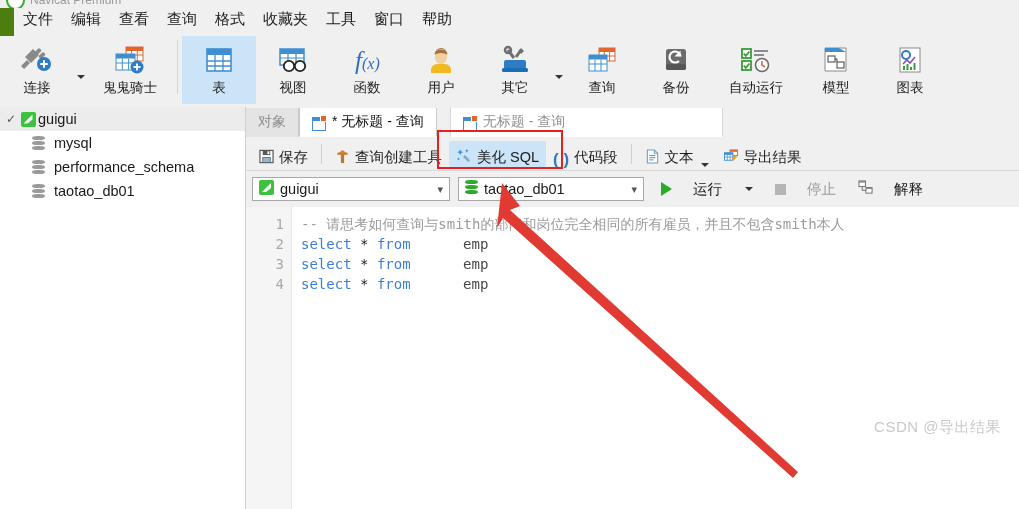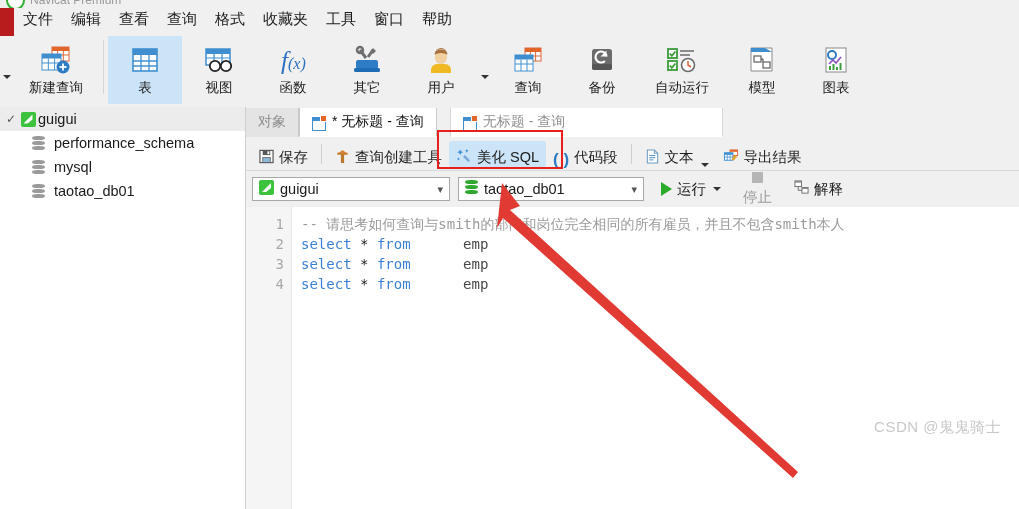--- a/index.html
+++ b/index.html
@@ -5,21 +5,21 @@
   html, body {
     margin: 0; padding: 0;
     width: 1019px; height: 509px;
     overflow: hidden;
     background: #ffffff;
     font-family: "Liberation Sans", "DejaVu Sans", sans-serif;
   }
   #app {
     position: relative;
     width: 1019px; height: 453px;
-    background: #b91c1c;
+    background: #4d7c0f;
   }
 
   
   .titlebar {
     position: absolute; left: 0; top: 0; width: 1019px; height: 8px;
     background: #f0f0f0; overflow: hidden;
   }
   .titlebar .tb-logo {
     position: absolute; left: 6px; top: -9px; width: 15px; height: 15px;
     border-radius: 50%; border: 2px solid #35b035; background: #ffffff;
@@ -190,25 +190,25 @@
   .cb-chev { color: #555; font-size: 11px; }
   .ico-db-green { width: 13px; height: 15px; position: relative; display: inline-block; }
   .ico-db-green i {
     position: absolute; left: 0; width: 13px; height: 4px; background: #2fa82f;
     border-radius: 50% / 60%;
   }
   .ico-db-green i:nth-child(1) { top: 0px; }
   .ico-db-green i:nth-child(2) { top: 5px; }
   .ico-db-green i:nth-child(3) { top: 10px; }
   .runbtn {
-    display: flex; align-items: center; gap: 5px; margin-left: 12px;
+    display: flex; align-items: center; gap: 21px; margin-left: 12px;
     font-size: 14.5px; color: #1c1c1c; cursor: default; padding: 3px 5px; border-radius: 2px;
     white-space: nowrap;
   }
-  .runbtn.disabled { color: #9b9b9b; flex-direction: column; }
+  .runbtn.disabled { color: #9b9b9b; }
   .tri-run {
     width: 0; height: 0; border-top: 7px solid transparent; border-bottom: 7px solid transparent;
     border-left: 11px solid #2aab2a;
   }
   .sq-stop { width: 11px; height: 11px; background: #b5b5b5; }
 
   
   .editor {
     position: absolute; left: 0; top: 100px; width: 773px; height: 302px;
     background: #ffffff; display: flex;
@@ -268,20 +268,36 @@
     <div class="menu-item">查询</div>
     <div class="menu-item">格式</div>
     <div class="menu-item">收藏夹</div>
     <div class="menu-item">工具</div>
     <div class="menu-item">窗口</div>
     <div class="menu-item">帮助</div>
   </div>
 
   <div class="ribbon">
 
+    <div class="rb-btn">
+      <div class="rb-icon">
+        <svg width="38" height="32" viewBox="0 0 38 32">
+          <g fill="#8a8a8a">
+            <path d="M7 13 L15 5 L21 11 L13 19 Z"></path>
+            <rect x="18" y="4" width="4" height="7" rx="1.5" transform="rotate(45 20 7.5)"></rect>
+            <rect x="22" y="8" width="4" height="7" rx="1.5" transform="rotate(45 24 11.5)"></rect>
+            <path d="M3 22 L9 16 L12 19 L6 25 Z"></path>
+          </g>
+          <circle cx="26" cy="20" r="7" fill="#2d7cc4"></circle>
+          <rect x="22.2" y="19" width="7.6" height="2" fill="#fff"></rect>
+          <rect x="25" y="16.2" width="2" height="7.6" fill="#fff"></rect>
+        </svg>
+      </div>
+      <div class="rb-label">连接</div>
+    </div>
     <div class="rb-caret">
         <span class="caret-dn"></span>
       </div>
 
     <div class="rb-btn wide">
       <div class="rb-icon">
         <svg width="40" height="32" viewBox="0 0 40 32">
           <rect x="16" y="3" width="17" height="14" fill="#fff" stroke="#d9663a"></rect>
           <rect x="16" y="3" width="17" height="4" fill="#e2662c"></rect>
           <g stroke="#d9663a" stroke-width="1">
@@ -290,21 +306,21 @@
           <rect x="6" y="10" width="19" height="16" fill="#fff" stroke="#3f8fd0"></rect>
           <rect x="6" y="10" width="19" height="4.5" fill="#3f8fd0"></rect>
           <g stroke="#3f8fd0" stroke-width="1">
               <path d="M6 19 H25 M12.3 14.5 V26 M18.6 14.5 V26"></path>
             </g>
           <circle cx="27" cy="23" r="6.5" fill="#2d7cc4"></circle>
           <rect x="23.5" y="22.1" width="7" height="1.8" fill="#fff"></rect>
           <rect x="26.1" y="19.5" width="1.8" height="7" fill="#fff"></rect>
         </svg>
       </div>
-      <div class="rb-label">新建查询</div>
+      <div class="rb-label">鬼鬼骑士</div>
     </div>
 
     <div class="rb-sep"></div>
 
     <div class="rb-btn selected">
       <div class="rb-icon">
         <svg width="34" height="32" viewBox="0 0 34 32">
           <rect x="5" y="5" width="24" height="22" fill="#fff" stroke="#3f8fd0" stroke-width="1.6"></rect>
           <rect x="5" y="5" width="24" height="6" fill="#3f8fd0"></rect>
           <g stroke="#3f8fd0" stroke-width="1.3">
@@ -331,48 +347,48 @@
     </div>
 
     <div class="rb-btn">
       <div class="rb-icon">
         <svg width="36" height="32" viewBox="0 0 36 32">
           <text x="6" y="25" font-family="Liberation Serif, serif" font-style="italic" font-size="25" fill="#2d6fc0">f</text>
           <text x="13" y="25" font-family="Liberation Serif, serif" font-style="italic" font-size="16" fill="#2d6fc0">(x)</text>
         </svg>
       </div>
       <div class="rb-label">函数</div>
+    </div>
+
+    <div class="rb-btn">
+      <div class="rb-icon">
+        <svg width="32" height="32" viewBox="0 0 32 32">
+          <path d="M16 6 a6 6 0 0 1 6 6 v2 a6 6 0 0 1 -12 0 v-2 a6 6 0 0 1 6 -6z" fill="#f0cfa0"></path>
+          <path d="M10 11 a6 6 0 0 1 12 0 v-1 a6 6 0 0 0 -12 0z" fill="#a8703c"></path>
+          <path d="M9.5 10.5 a6.5 5 0 0 1 13 0 q-6.5 -3 -13 0z" fill="#a8703c"></path>
+          <path d="M6 29 v-3 a6 6 0 0 1 6 -6 h8 a6 6 0 0 1 6 6 v3 z" fill="#f0b822"></path>
+        </svg>
+      </div>
+      <div class="rb-label">用户</div>
     </div>
 
     <div class="rb-btn">
       <div class="rb-icon">
         <svg width="36" height="32" viewBox="0 0 36 32">
           <g stroke="#6f6f6f" stroke-width="3" fill="none">
             <path d="M11 6 L17 14"></path>
               <path d="M24 6 L19 13"></path>
           </g>
           <circle cx="11" cy="6" r="3" fill="none" stroke="#6f6f6f" stroke-width="2.5"></circle>
           <path d="M24 4 l3 3 l-3 3 l-2.5 -3z" fill="#6f6f6f"></path>
           <rect x="7" y="16" width="22" height="9" rx="2" fill="#2d7cc4"></rect>
           <rect x="5" y="24" width="26" height="4" rx="1.5" fill="#1d6cb4"></rect>
         </svg>
       </div>
       <div class="rb-label">其它</div>
-    </div>
-
-    <div class="rb-btn">
-      <div class="rb-icon">
-        <svg width="32" height="32" viewBox="0 0 32 32">
-          <path d="M16 6 a6 6 0 0 1 6 6 v2 a6 6 0 0 1 -12 0 v-2 a6 6 0 0 1 6 -6z" fill="#f0cfa0"></path>
-          <path d="M10 11 a6 6 0 0 1 12 0 v-1 a6 6 0 0 0 -12 0z" fill="#a8703c"></path>
-          <path d="M9.5 10.5 a6.5 5 0 0 1 13 0 q-6.5 -3 -13 0z" fill="#a8703c"></path>
-          <path d="M6 29 v-3 a6 6 0 0 1 6 -6 h8 a6 6 0 0 1 6 6 v3 z" fill="#f0b822"></path>
-        </svg>
-      </div>
-      <div class="rb-label">用户</div>
     </div>
     <div class="rb-caret">
         <span class="caret-dn"></span>
       </div>
 
     <div class="rb-btn">
       <div class="rb-icon">
         <svg width="36" height="32" viewBox="0 0 36 32">
           <rect x="15" y="4" width="16" height="13" fill="#fff" stroke="#d9663a"></rect>
           <rect x="15" y="4" width="16" height="4" fill="#e2662c"></rect>
@@ -461,31 +477,31 @@
       <span>guigui</span>
     </div>
     <div class="tree-row child">
       <span class="tree-ico">
           <span class="ico-db">
             <i></i>
             <i></i>
             <i></i>
           </span>
         </span>
-      <span style="margin-left:6px">performance_schema</span>
+      <span style="margin-left:6px">mysql</span>
     </div>
     <div class="tree-row child">
       <span class="tree-ico">
           <span class="ico-db">
             <i></i>
             <i></i>
             <i></i>
           </span>
         </span>
-      <span style="margin-left:6px">mysql</span>
+      <span style="margin-left:6px">performance_schema</span>
     </div>
     <div class="tree-row child">
       <span class="tree-ico">
           <span class="ico-db">
             <i></i>
             <i></i>
             <i></i>
           </span>
         </span>
       <span style="margin-left:6px">taotao_db01</span>
@@ -671,15 +687,15 @@
   <svg class="anno-svg" viewBox="0 0 1019 509">
     <defs>
       <linearGradient id="arrowgrad" x1="0" y1="0" x2="1" y2="1">
         <stop offset="0" stop-color="#e8201d"></stop>
         <stop offset="1" stop-color="#d94540"></stop>
       </linearGradient>
     </defs>
     <path d="M502 183 L520 206 L510 210 L798 472 L793 478 L503 218 L497 228 Z" fill="#e03a33"></path>
   </svg>
 
-  <div class="watermark">CSDN @鬼鬼骑士</div>
+  <div class="watermark">CSDN @导出结果</div>
 
 </div>
 
 </body></html>

